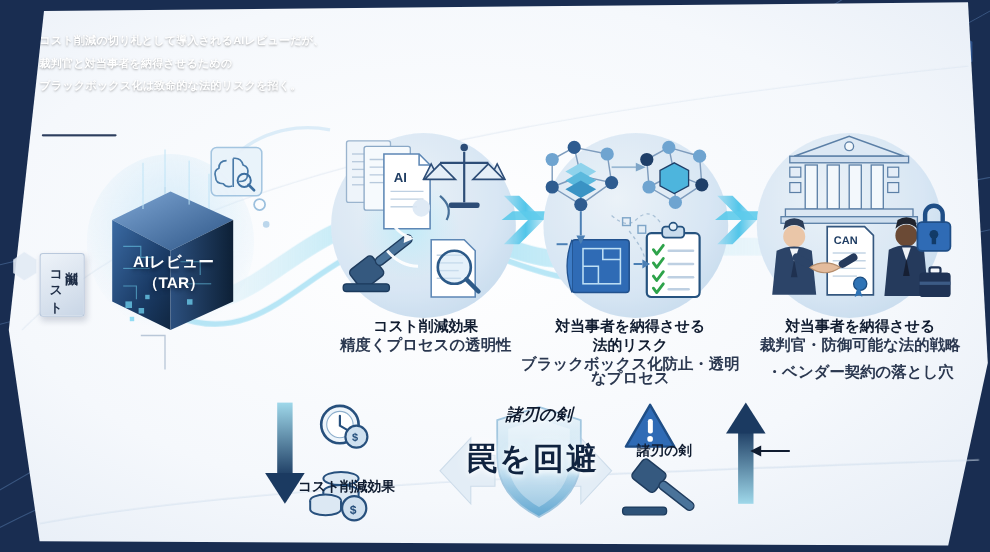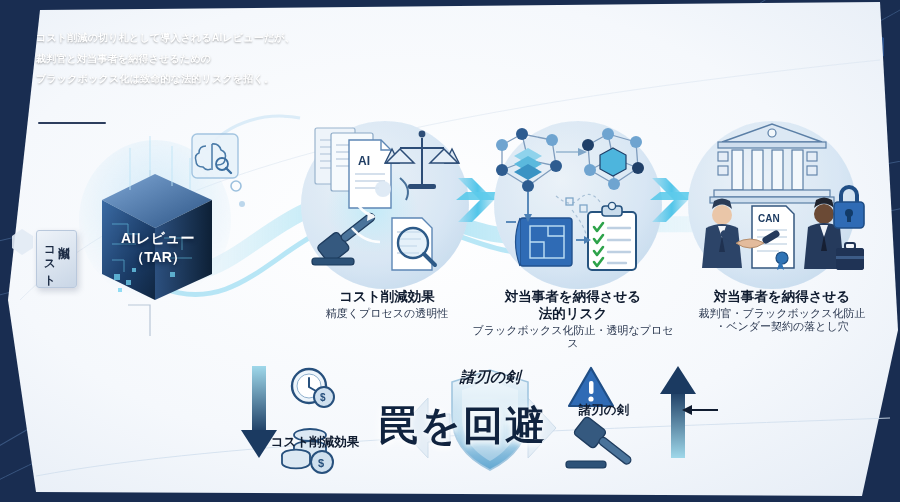--- a/index.html
+++ b/index.html
@@ -21,21 +21,21 @@
     letter-spacing:.2px;white-space:pre;
     text-shadow:0 1px 2px rgba(0,0,0,.35);
   }
   .rule{position:absolute;left:38px;top:122px;width:68px;height:2px;
     background:#2d3e5e;border-radius:2px;z-index:30;}
 
   
   .art{position:absolute;}
   .lbl{position:absolute;text-align:center;z-index:25;}
   .lbl .t{font-size:13.5px;font-weight:700;color:#101c30;line-height:17px;}
-  .lbl .s{font-size:11px;font-weight:400;color:#2b3850;line-height:13px;margin-top:2px;}
+  .lbl .s{font-size:14px;font-weight:700;color:#2b3850;line-height:13px;margin-top:2px;}
 
   
   .cubelabel{position:absolute;z-index:26;text-align:center;color:#fff;
     text-shadow:0 2px 4px rgba(5,18,40,.75);}
   .cubelabel .a{font-size:14px;font-weight:700;letter-spacing:.5px;}
   .cubelabel .b{font-size:14px;font-weight:700;margin-top:1px;}
 
   
   .costtag{position:absolute;z-index:27;display:flex;gap:1px;
     padding:7px 6px;border-radius:3px;
@@ -43,23 +43,23 @@
     border:1px solid #b9c8dc;box-shadow:2px 3px 6px rgba(20,40,70,.18);}
   .costtag span{writing-mode:vertical-rl;font-size:11.5px;font-weight:700;
     color:#1d2c45;letter-spacing:1px;line-height:13px;}
 
   
   .bottom-label{position:absolute;z-index:26;font-size:12.5px;font-weight:700;
     color:#101c30;text-align:center;white-space:nowrap;}
   .sword{position:absolute;z-index:27;font-size:15px;font-weight:700;
     color:#101c30;text-align:center;white-space:nowrap;
     text-shadow:0 1px 2px rgba(255,255,255,.8);font-style:italic;}
-  .bigtext{position:absolute;z-index:28;font-size:40px;font-weight:700;
+  .bigtext{position:absolute;z-index:28;font-size:28px;font-weight:700;
     color:#10233f;letter-spacing:2px;white-space:nowrap;
-    text-shadow:0 2px 5px rgba(255,255,255,.95),0 0 14px rgba(255,255,255,.9);}
+    text-shadow:0 2px 5px rgba(255,255,255,.95),0 0 14px rgba(255,255,255,.9);margin-left:46px;}
 </style>
 </head>
 <body>
 
 <div id="stage">
 
   <svg class="bgsvg" viewBox="0 0 900 502">
     <defs>
       <linearGradient id="navyG" x1="0" y1="0" x2="1" y2="1">
         <stop offset="0" stop-color="#132banchor"></stop>
@@ -516,22 +516,22 @@
   </div>
 
   <div class="lbl" style="left:468px;top:288px;width:210px;">
     <div class="t">対当事者を納得させる</div>
     <div class="t">法的リスク</div>
     <div class="s">ブラックボックス化防止・透明なプロセス</div>
   </div>
 
   <div class="lbl" style="left:676px;top:288px;width:212px;">
     <div class="t">対当事者を納得させる</div>
-    <div class="s">裁判官・ブラックボックス化防止</div>
-    <div class="s" style="margin-top:0;">・ベンダー契約の落とし穴</div>
+    <div class="s">裁判官・防御可能な法的戦略</div>
+    <div class="s" style="margin-top:12px;">・ベンダー契約の落とし穴</div>
   </div>
 
   <div class="bottom-label" style="left:250px;top:402px;width:130px;margin-top:32px;">コスト削減効果</div>
 
   <div class="bottom-label" style="left:552px;top:402px;width:104px;">諸刃の剣</div>
 
   <div class="sword" style="left:400px;top:368px;width:180px;">諸刃の剣</div>
 
   <div class="bigtext" style="left:378px;top:398px;">罠を回避</div>
 

